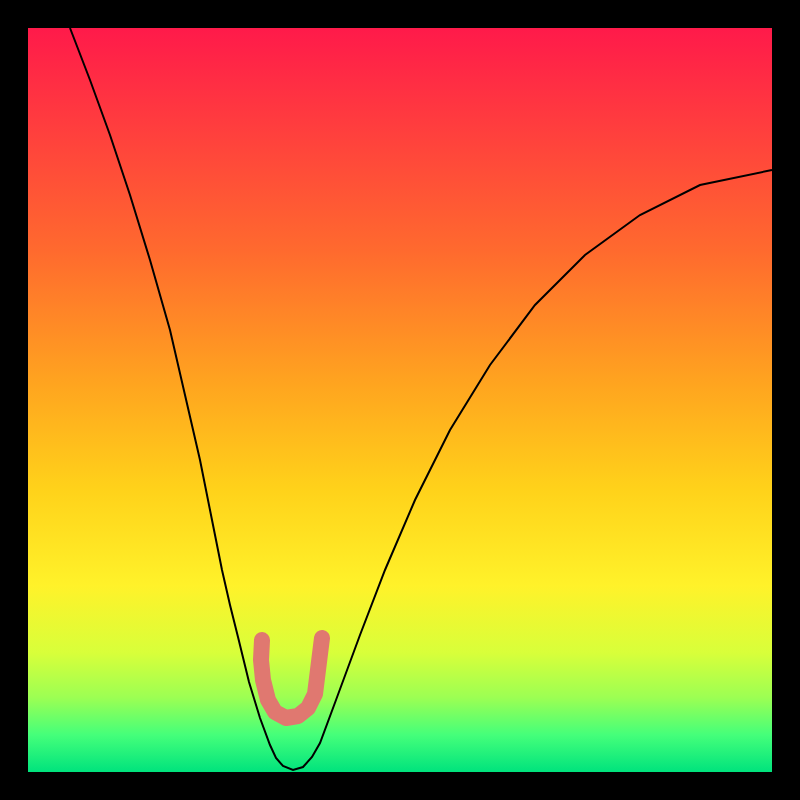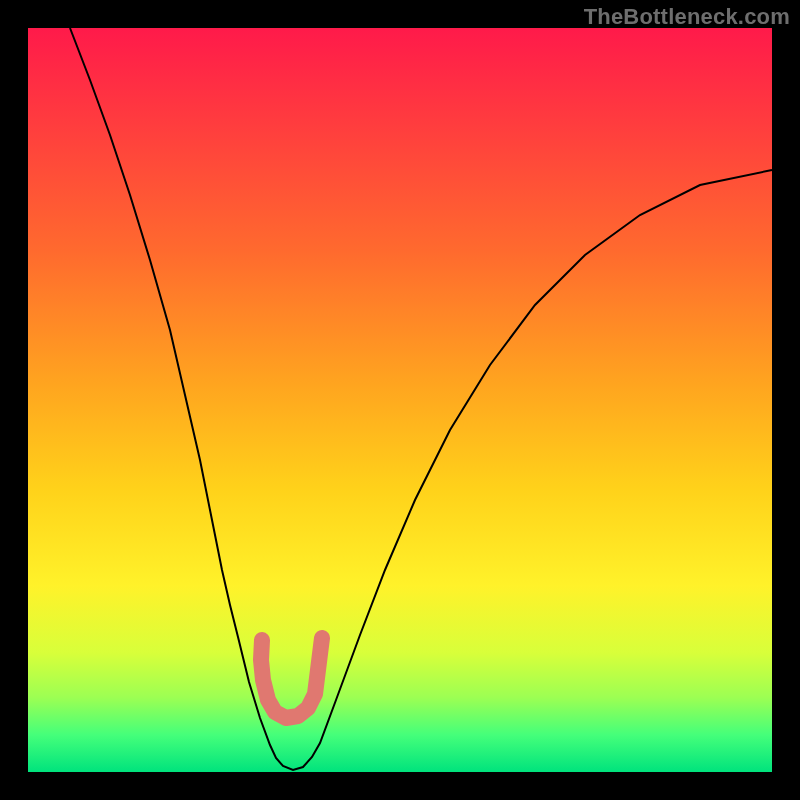--- a/index.html
+++ b/index.html
@@ -45,21 +45,20 @@
   .curve {
     fill: none;
     stroke: #000;
     stroke-width: 2;
   }
 </style>
 </head>
 <body>
 
 <div class="frame">
-  <div class="watermark">TheBottleneck.com</div>
 
   <svg class="chart" viewBox="0 0 800 800">
     <defs>
       <linearGradient id="bg-grad" x1="0" y1="0" x2="0" y2="1">
           <stop offset="0%" stop-color="#ff1a4a"></stop>
           <stop offset="12%" stop-color="#ff3a3f"></stop>
           <stop offset="30%" stop-color="#ff6a2e"></stop>
           <stop offset="48%" stop-color="#ffa51f"></stop>
           <stop offset="62%" stop-color="#ffd21a"></stop>
           <stop offset="75%" stop-color="#fff22a"></stop>

